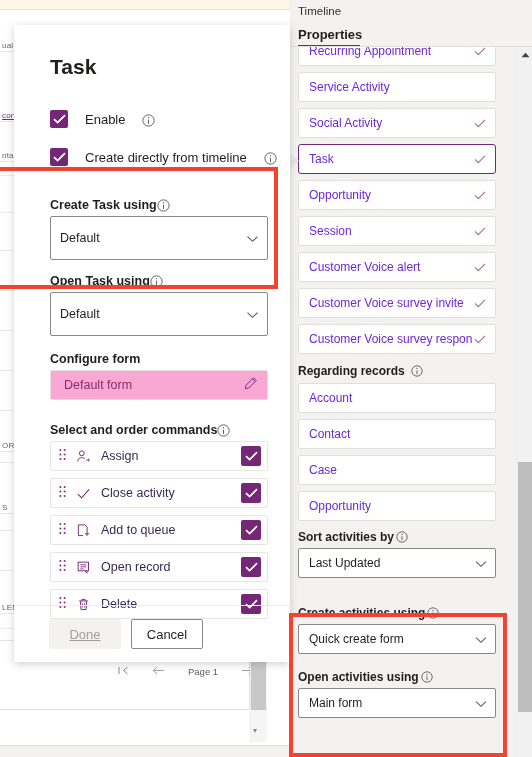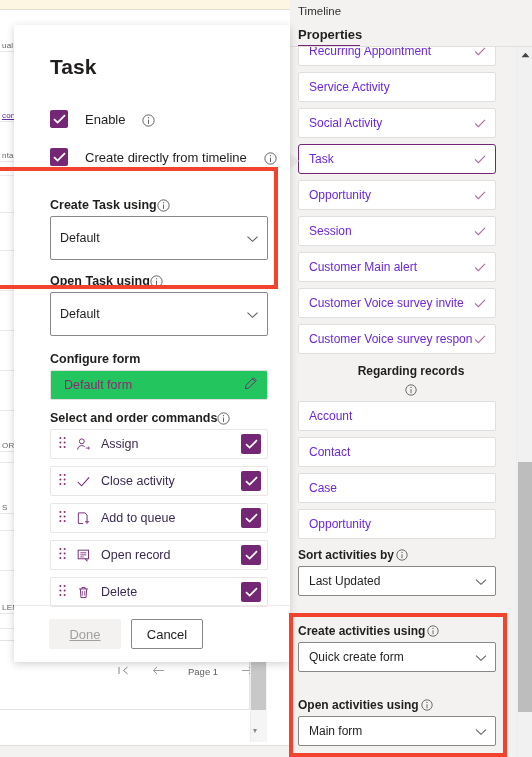--- a/index.html
+++ b/index.html
@@ -92,21 +92,21 @@
     position: absolute; left: -9px; top: 8px;
     width: 0; height: 0;
     border-top: 8px solid transparent;
     border-bottom: 8px solid transparent;
     border-left: 9px solid #e9e7e6;
   }
 
   .sec-label {
     margin: 10px 8px 5px 8px;
     font-size: 12px; color: #201f1e; font-weight: 600;
-    display: flex; align-items: center; gap: 6px; flex-direction: column;
+    display: flex; align-items: center; gap: 6px;
   }
 
   .field-label {
     margin: 9px 8px 4px 8px;
     font-size: 12px; color: #201f1e; font-weight: 600;
     display: flex; align-items: center; gap: 2px;
   }
   .combo {
     margin: 0 36px 0 8px; height: 30px;
     background: #fff; border: 1px solid #8a8886; border-radius: 2px;
@@ -168,22 +168,22 @@
     display: flex; align-items: center; 
   }
   .dlg-combo {
     margin: 0 22px 0 36px; height: 44px;
     border: 1px solid #8a8886; background: #fff; border-radius: 2px;
     display: flex; align-items: center; padding: 0 8px 0 9px;
   }
   .dlg-combo-val { flex: 1 1 auto; font-size: 12.5px; color: #201f1e; }
 
   .form-pick {
-    margin: 0 22px 0 36px; height: 30px;
-    border: 1px solid #e1dfdd; background: #22c55e; border-radius: 2px;
+    margin: 0 22px 12px 36px; height: 30px;
+    border: 1px solid #e1dfdd; background: #f9a8d4; border-radius: 2px;
     display: flex; align-items: center; padding: 0 9px 0 13px;
   }
   .form-pick-val { flex: 1 1 auto; font-size: 12.5px; color: #8a2b72; }
 
   .cmd-row {
     margin: 0 22px 7px 36px; height: 30px;
     border: 1px solid #e8e6e4; background: #fff; border-radius: 2px;
     display: flex; align-items: center; padding: 0 6px 0 8px; gap: 9px;
   }
   .cmd-grip { flex: 0 0 auto; width: 8px; }
@@ -356,21 +356,21 @@
       <div class="opt-row">
         <span class="opt-label">Session</span>
         <span class="opt-check">
           <svg width="14" height="14" viewBox="0 0 14 14">
               <path d="M2 7.3l3.3 3.3L12 3.8" fill="none" stroke="#a86aa0" stroke-width="1.1"></path>
             </svg>
         </span>
       </div>
 
       <div class="opt-row">
-        <span class="opt-label">Customer Main alert</span>
+        <span class="opt-label">Customer Voice alert</span>
         <span class="opt-check">
           <svg width="14" height="14" viewBox="0 0 14 14">
               <path d="M2 7.3l3.3 3.3L12 3.8" fill="none" stroke="#a86aa0" stroke-width="1.1"></path>
             </svg>
         </span>
       </div>
 
       <div class="opt-row">
         <span class="opt-label">Customer Voice survey invite</span>
         <span class="opt-check">
@@ -444,21 +444,21 @@
       </div>
       <div class="combo">
         <span class="combo-val">Quick create form</span>
         <span>
           <svg width="12" height="8" viewBox="0 0 12 8">
               <path d="M1 1.6L6 6.3l5-4.7" fill="none" stroke="#605e5c" stroke-width="1.1"></path>
             </svg>
         </span>
       </div>
 
-      <div class="field-label" style="margin-top:26px;text-align:right;">
+      <div class="field-label" style="margin-top:16px;text-align:right;">
         <span>Open activities using</span>
         <span class="info-i">
           <svg width="12" height="12" viewBox="0 0 12 12">
               <circle cx="6" cy="6" r="5.2" fill="none" stroke="#605e5c" stroke-width=".9"></circle>
               <circle cx="6" cy="3.4" r=".62" fill="#605e5c"></circle>
               <path d="M6 5.2v4" stroke="#605e5c" stroke-width=".9"></path>
             </svg>
         </span>
       </div>
       <div class="combo">

